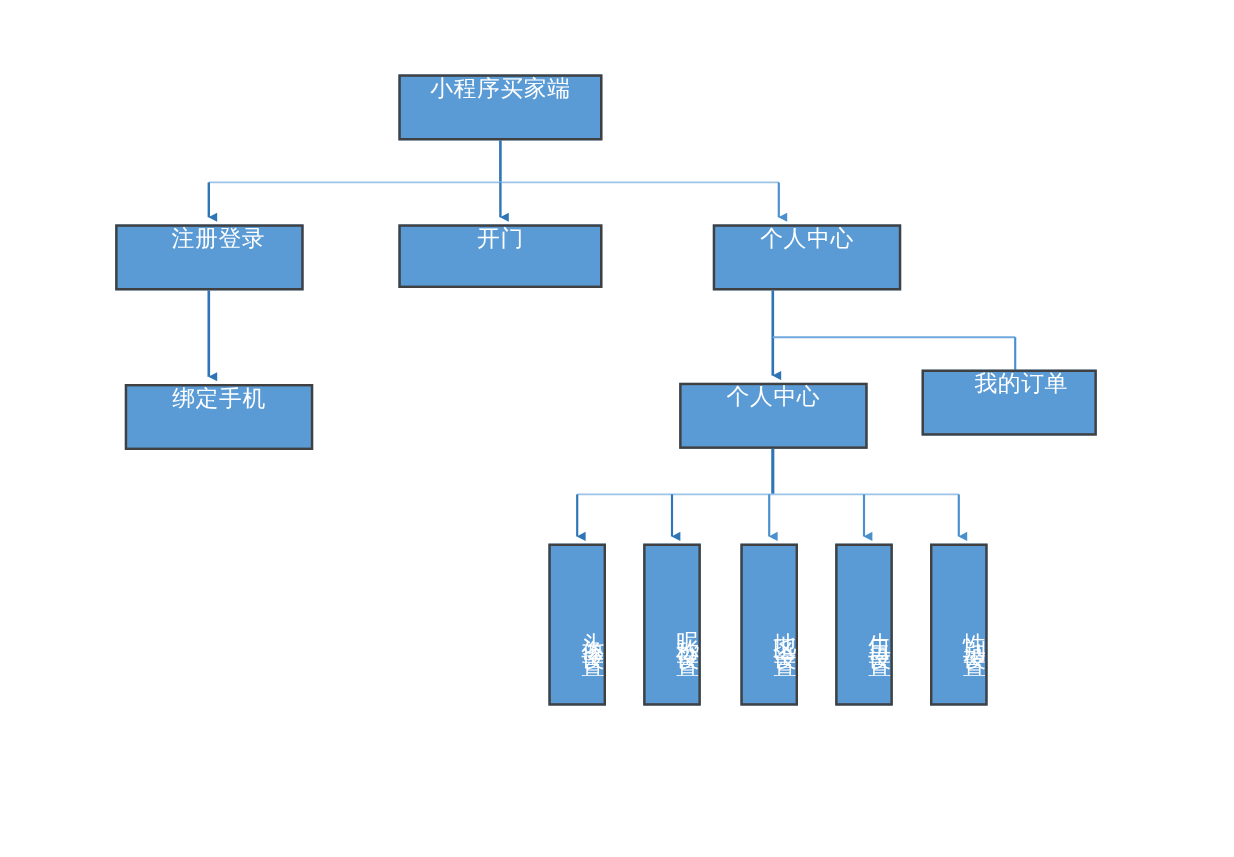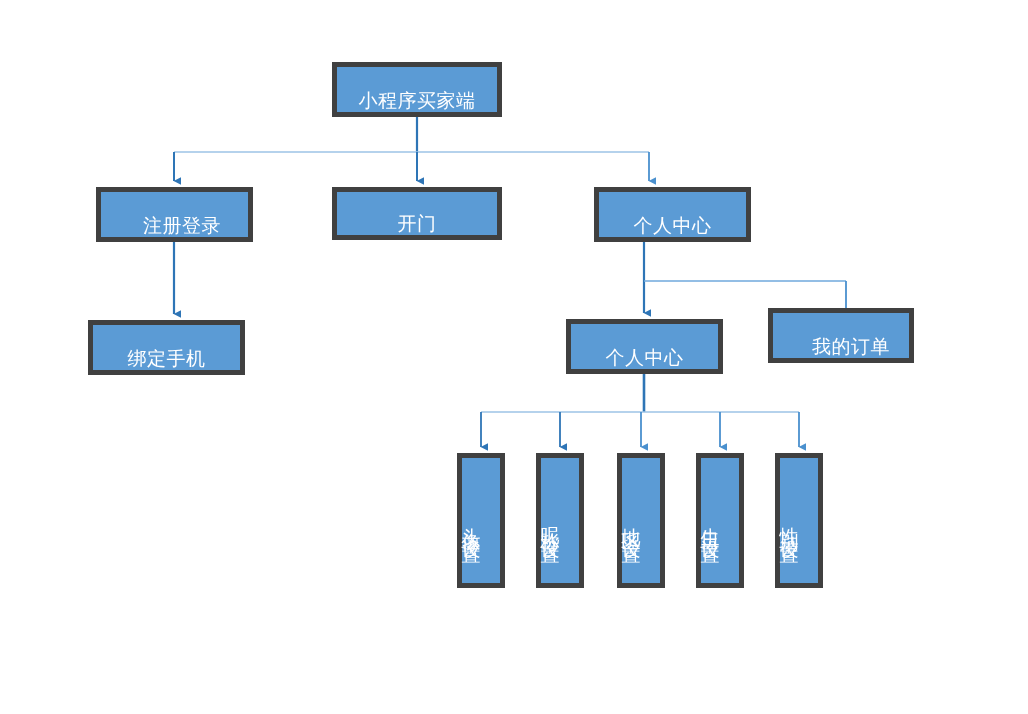--- a/index.html
+++ b/index.html
@@ -23,24 +23,24 @@
     left: 0;
     top: 0;
     width: 1028px;
     height: 714px;
     pointer-events: none;
   }
   .node {
     position: absolute;
     box-sizing: border-box;
     background: #5B9BD5;
-    border: 5px solid #404040;
+    border: 2px solid #404040;
     color: #ffffff;
     display: flex;
-    align-items: flex-end;
+    align-items: flex-start;
     justify-content: center;
     text-align: center;
     line-height: 1.15;
     letter-spacing: 0.5px;
     -webkit-font-smoothing: antialiased;
   }
   .node.horizontal {
     font-size: 19px;
   }
   .node.vertical {
@@ -106,21 +106,21 @@
       </div>
       <div class="node horizontal" style="left: 96px; top: 187px; width: 157px; height: 55px; padding-left: 15px;">
         <span class="node-label">注册登录</span>
       </div>
       <div class="node horizontal" style="left: 332px; top: 187px; width: 170px; height: 53px;">
         <span class="node-label">开门</span>
       </div>
       <div class="node horizontal" style="left: 566px; top: 187px; width: 157px; height: 55px; margin-left: 28px;">
         <span class="node-label">个人中心</span>
       </div>
-      <div class="node horizontal" style="left: 88px; top: 320px; width: 157px; height: 55px;">
+      <div class="node horizontal" style="left: 104px; top: 320px; width: 157px; height: 55px;">
         <span class="node-label">绑定手机</span>
       </div>
       <div class="node horizontal" style="left: 566px; top: 319px; width: 157px; height: 55px;">
         <span class="node-label">个人中心</span>
       </div>
       <div class="node horizontal" style="left: 768px; top: 308px; width: 146px; height: 55px; padding-left: 20px;">
         <span class="node-label">我的订单</span>
       </div>
       <div class="node vertical" style="left: 457px; top: 453px; width: 48px; height: 135px;">
         <span class="node-label">头像设置</span>

